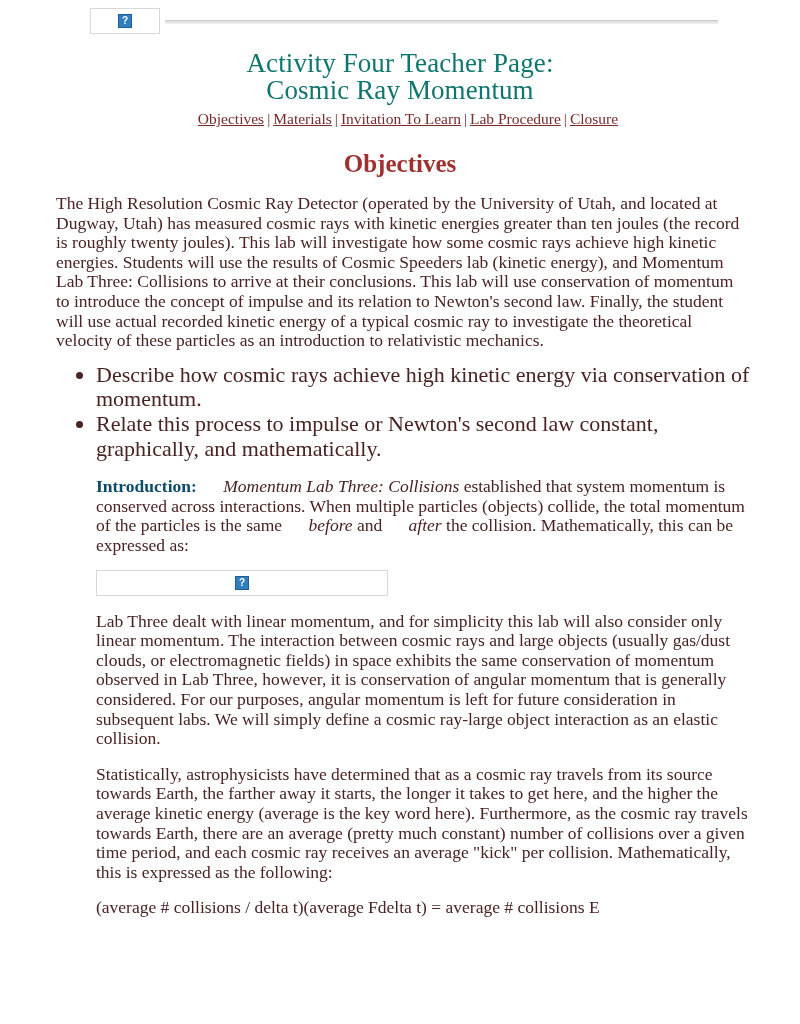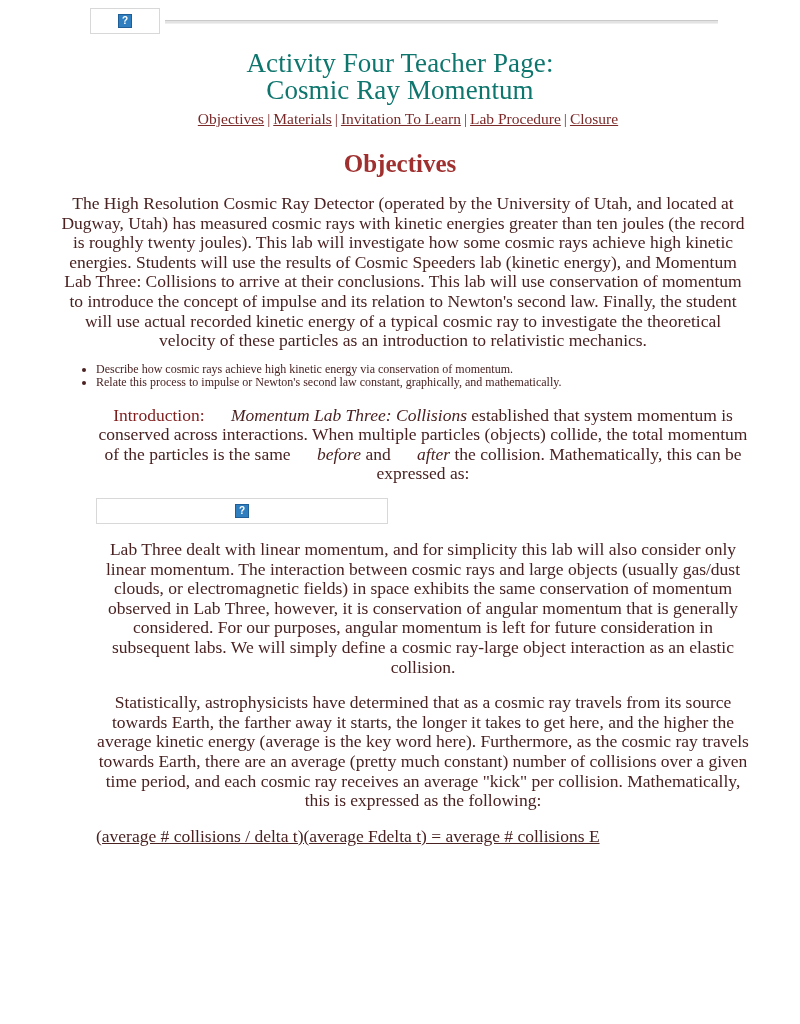--- a/index.html
+++ b/index.html
@@ -94,49 +94,49 @@
   }
 
   
   .content { padding: 0 50px 0 56px; }
 
   p.body {
     margin: 16px 0 0 0;
     font-size: 17.5px;
     line-height: 1.12;
     color: #4a2222;
-    text-align: center;
+    text-align: left;
   }
 
   h3.sub-title {
     margin: 26px 0 0 0;
     font-size: 19.5px;
     font-weight: normal;
     color: #b03a3a;
   }
 
   .indent { margin-left: 40px; }
 
   p.lead {
     margin: 16px 0 0 0;
     font-size: 17.5px;
     line-height: 1.12;
   }
 
   ul.objectives {
     margin: 12px 0 0 0;
     padding-left: 40px;
-    font-size: 12px;
+    font-size: 22px;
     line-height: 1.12;
   }
   ul.objectives li { margin: 0 0 0 0; padding: 0; }
 
   .intro-label {
-    font-weight: normal;
-    color: #7f1d1d;
+    font-weight: bold;
+    color: #0c4a6e;
   }
   .ital { font-style: italic; margin-left: 22px; }
 
   .formula-box {
     margin: 14px 0 0 0;
     width: 292px;
     height: 26px;
     border: 1px solid #d8d8d8;
     background: #ffffff;
     box-sizing: border-box;
@@ -144,21 +144,20 @@
     align-items: center;
     justify-content: center;
   }
 
   p.formula-line {
     margin: 16px 0 0 0;
     font-size: 17.5px;
     line-height: 1.12;
     white-space: nowrap;
     overflow: hidden;
-    text-decoration: underline;
   }
 </style>
 </head>
 <body>
 
 <div class="topbar">
   <div class="broken-img">
     <span class="broken-glyph">?</span>
   </div>
   <hr class="rule">

